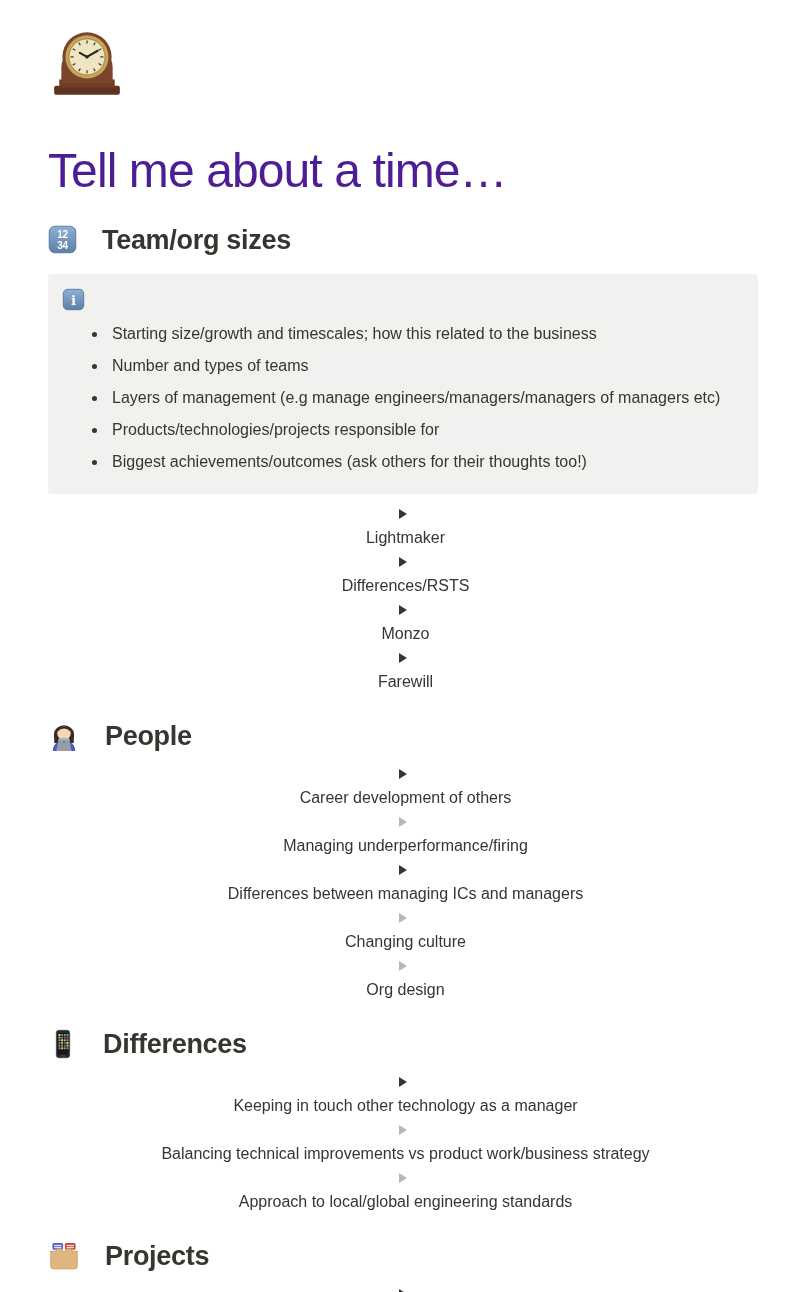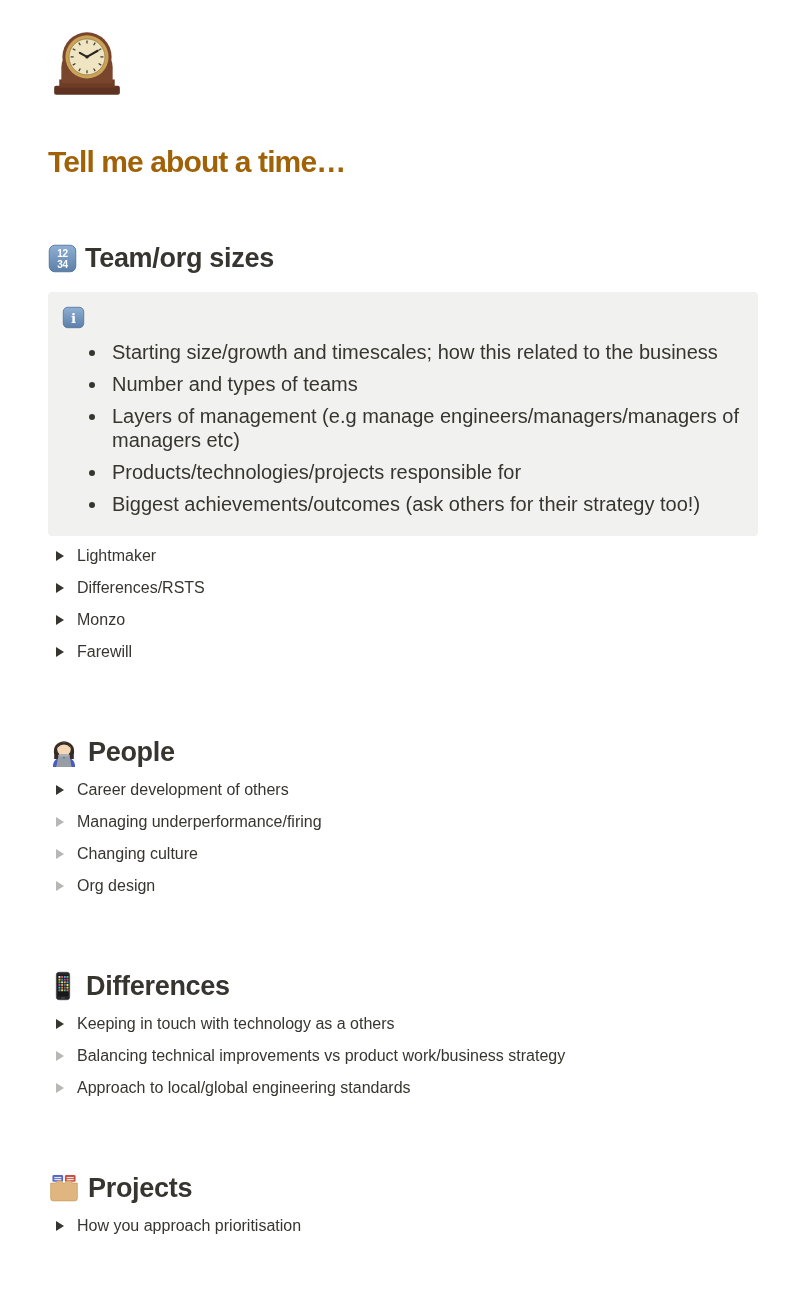--- a/index.html
+++ b/index.html
@@ -6,43 +6,43 @@
   html,body { margin:0; padding:0; }
   body {
     width:806px; height:1292px; overflow:hidden;
     background:#ffffff; color:#37352f;
     font-family:"Liberation Sans","DejaVu Sans",sans-serif;
   }
   .page { padding:22px 48px 0 48px; width:806px; }
   .page-icon { width:78px; height:78px; cursor:pointer; }
   .page-title {
     margin:45px 0 0 0;
-    font-size:30px; line-height:1.1; font-weight:700;
-    letter-spacing:-0.9px; color:#a16207;
+    font-size:48px; line-height:1.1; font-weight:400;
+    letter-spacing:-0.9px; color:#4c1d95;
   }
   .h2 {
-    display:flex; align-items:center; gap:8px;
-    margin:62px 0 8px 0;
+    display:flex; align-items:center; gap:25px;
+    margin:24px 0 8px 0;
     font-size:27px; line-height:36px; font-weight:700;
     letter-spacing:-0.3px; color:#37352f;
   }
   .h2 .h2-emoji { flex:0 0 auto; display:inline-flex; }
   .callout {
     background:#f1f1ef; border-radius:4px;
     padding:14px 16px 12px 14px; margin:16px 0 8px 0;
   }
   .callout-icon { width:23px; height:23px; }
   .callout ul { margin:11px 0 0 0; padding-left:46px; }
   .callout li {
-    font-size:20px; line-height:24px; margin-bottom:8px;
+    font-size:16px; line-height:24px; margin-bottom:8px;
     padding-left:4px; color:#37352f;
   }
   .toggle-row {
-    display:flex; align-items:flex-start;
-    min-height:32px; cursor:pointer;
+    display:flex; align-items:center;
+    min-height:32px; cursor:pointer;flex-direction:column;
   }
   .tri-wrap {
     flex:0 0 24px; width:24px; height:24px;
     display:flex; align-items:center; justify-content:center;
   }
   .tri {
     width:0; height:0;
     border-top:5px solid transparent;
     border-bottom:5px solid transparent;
     border-left:8px solid #37352f;
@@ -112,21 +112,21 @@
         <svg width="23" height="23" viewBox="0 0 36 36">
           <rect x="2" y="2" width="32" height="32" rx="7" fill="url(#blu)" stroke="#4a6b93" stroke-width="1.2"></rect>
           <text x="18" y="26" text-anchor="middle" font-family="DejaVu Serif, serif" font-size="21" font-weight="bold" fill="#ffffff">i</text>
         </svg>
       </div>
       <ul>
         <li>Starting size/growth and timescales; how this related to the business</li>
         <li>Number and types of teams</li>
         <li>Layers of management (e.g manage engineers/managers/managers of managers etc)</li>
         <li>Products/technologies/projects responsible for</li>
-        <li>Biggest achievements/outcomes (ask others for their strategy too!)</li>
+        <li>Biggest achievements/outcomes (ask others for their thoughts too!)</li>
       </ul>
     </div>
 
     <div class="toggle-group">
       <div class="toggle-row">
         <span class="tri-wrap">
             <span class="tri"></span>
           </span>
         <span class="toggle-label">Lightmaker</span>
       </div>
@@ -172,20 +172,26 @@
         <span class="tri-wrap">
             <span class="tri"></span>
           </span>
         <span class="toggle-label">Career development of others</span>
       </div>
       <div class="toggle-row">
         <span class="tri-wrap">
             <span class="tri muted"></span>
           </span>
         <span class="toggle-label">Managing underperformance/firing</span>
+      </div>
+      <div class="toggle-row">
+        <span class="tri-wrap">
+            <span class="tri"></span>
+          </span>
+        <span class="toggle-label">Differences between managing ICs and managers</span>
       </div>
       <div class="toggle-row">
         <span class="tri-wrap">
             <span class="tri muted"></span>
           </span>
         <span class="toggle-label">Changing culture</span>
       </div>
       <div class="toggle-row">
         <span class="tri-wrap">
             <span class="tri muted"></span>
@@ -231,21 +237,21 @@
         </svg>
       </span>
       <span>Differences</span>
     </h2>
 
     <div class="toggle-group">
       <div class="toggle-row">
         <span class="tri-wrap">
             <span class="tri"></span>
           </span>
-        <span class="toggle-label">Keeping in touch with technology as a others</span>
+        <span class="toggle-label">Keeping in touch other technology as a manager</span>
       </div>
       <div class="toggle-row">
         <span class="tri-wrap">
             <span class="tri muted"></span>
           </span>
         <span class="toggle-label">Balancing technical improvements vs product work/business strategy</span>
       </div>
       <div class="toggle-row">
         <span class="tri-wrap">
             <span class="tri muted"></span>

